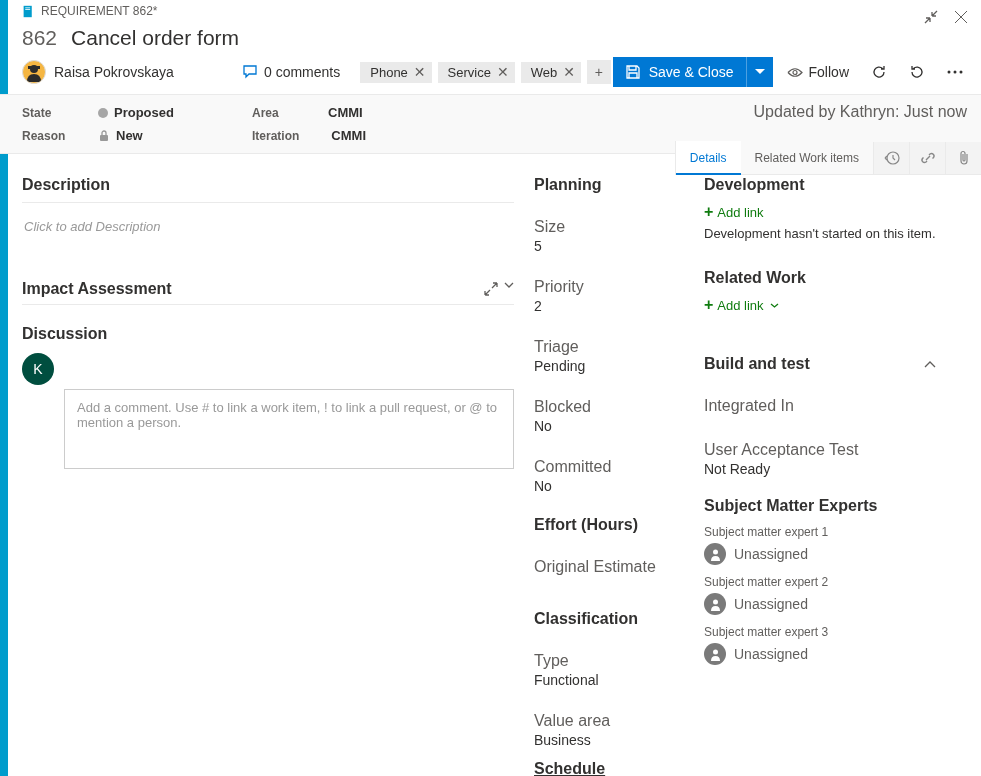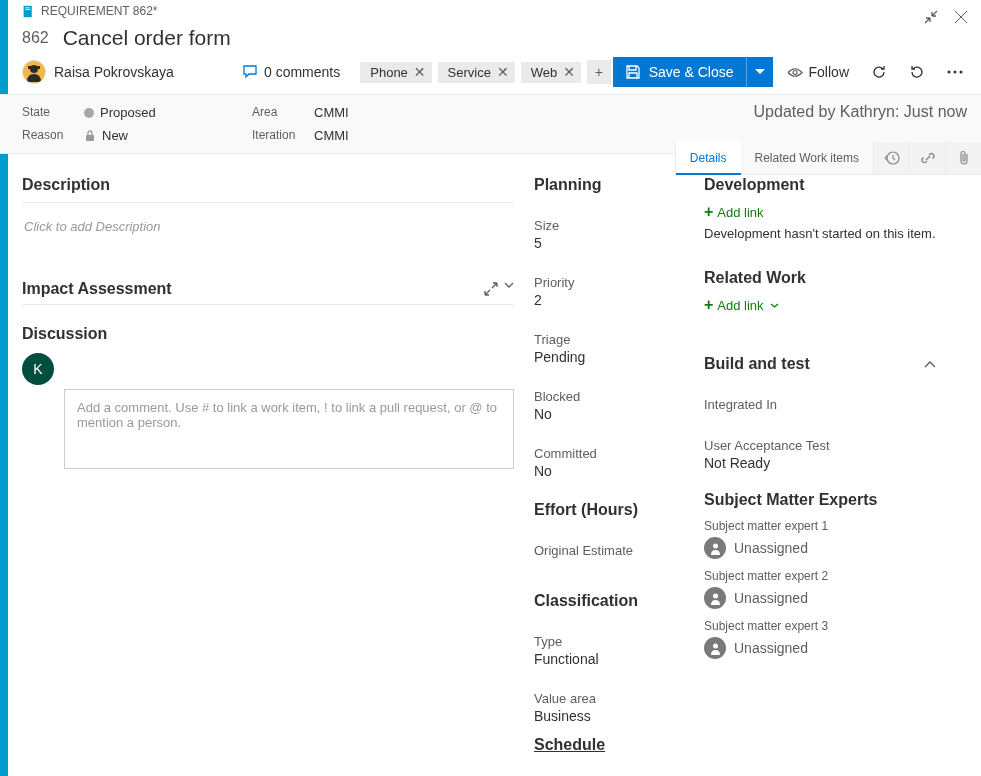--- a/index.html
+++ b/index.html
@@ -8,42 +8,42 @@
   .left-bar { position: absolute; left: 0; top: 0; width: 8px; height: 776px; background: #009CCC; }
 
   .header { padding-left: 22px; padding-top: 4px; }
   .breadcrumb { display: flex; align-items: center; gap: 6px; font-size: 12px; color: #605e5c; }
   .breadcrumb svg { width: 13px; height: 13px; }
   
   .top-controls { position: absolute; top: 5px; right: 8px; display: flex; gap: 6px; }
   .top-controls .icon-btn { width: 24px; height: 24px; display: flex; align-items: center; justify-content: center; cursor: pointer; color: #605e5c; }
 
   .title-row { display: flex; align-items: center; padding: 8px 22px 6px 22px; }
-  .title-id { font-size: 16px; color: #605e5c; margin-right: 14px; }
+  .title-id { font-size: 21px; color: #605e5c; margin-right: 14px; }
   .title-text { font-size: 21px; color: #323130; font-weight: 400; }
 
   .meta-row { display: flex; align-items: center; padding: 4px 22px 10px 22px; gap: 20px; position: relative; }
   .assignee { display: flex; align-items: center; gap: 8px; cursor: pointer; min-width: 200px; }
   .avatar { width: 24px; height: 24px; border-radius: 50%; background: #f5b642; display: flex; align-items: center; justify-content: center; border: 1px solid #ddd; overflow: hidden; }
   
   .comments-link { display: flex; align-items: center; gap: 6px; color: #323130; cursor: pointer; }
   
   .tags { display: flex; gap: 6px; align-items: center; }
   .tag { background: #eaeaea; padding: 3px 6px 3px 10px; display: flex; align-items: center; gap: 6px; font-size: 13px; color: #323130; }
   .tag-x { color: #605e5c; cursor: pointer; font-size: 14px; line-height: 1; }
   .tag-add { background: #eaeaea; width: 24px; height: 24px; display: flex; align-items: center; justify-content: center; cursor: pointer; color: #605e5c; }
 
   .toolbar-right { position: absolute; right: 10px; display: flex; align-items: center; gap: 6px; }
   .save-btn { background: #0078d4; color: #fff; padding: 7px 12px; display: flex; align-items: center; gap: 8px; cursor: pointer; font-size: 14px; border-right: 1px solid rgba(255,255,255,0.3); }
   .save-dd { background: #0078d4; color: #fff; padding: 7px 8px; cursor: pointer; display:flex; align-items:center;}
   .follow-btn { display: flex; align-items: center; gap: 6px; padding: 4px 8px; cursor: pointer; color: #323130; }
   .icon-btn-toolbar { width: 32px; height: 32px; display: flex; align-items: center; justify-content: center; cursor: pointer; }
 
   .fields-bar { border-top: 1px solid #eaeaea; border-bottom: 1px solid #eaeaea; padding: 10px 22px; display: grid; grid-template-columns: 230px 400px 1fr; row-gap: 8px; font-size: 13px; background: #f9f9f9; position: relative; }
-  .field-pair { display: flex; align-items: flex-start; gap: 18px; }
+  .field-pair { display: flex; align-items: center; gap: 32px; font-weight: bold; }
   .field-label { color: #605e5c; font-size: 12px; min-width: 44px; }
   .field-value { color: #323130; display: flex; align-items: center; gap: 6px; }
   .state-dot { width: 10px; height: 10px; border-radius: 50%; background: #a6a6a6; }
   .lock-icon { color: #999; }
   .updated-text { position: absolute; right: 14px; top: 8px; font-size: 16px; color: #605e5c; }
 
   .tabs-bar { position: absolute; right: 0; top: 141px; display: flex; align-items: center; border-bottom: 1px solid #eaeaea; border-left: 1px solid #eaeaea; background: #f9f9f9; }
   .tab { padding: 8px 14px; font-size: 12px; cursor: pointer; color: #605e5c; }
   .tab.active { color: #0078d4; background: #fff; border-top: 2px solid transparent; border-bottom: 2px solid #0078d4; margin-bottom: -1px; }
   .tab-icon { width: 36px; display: flex; align-items: center; justify-content: center; border-left: 1px solid #eaeaea; padding: 8px 0; cursor: pointer; color: #999; background:#f3f3f3;}
@@ -58,21 +58,21 @@
   .section-title-row { display: flex; justify-content: space-between; align-items: center; border-bottom: 1px solid #eaeaea; padding-bottom: 6px; margin-bottom: 8px; }
   .expand-icons { display: flex; gap: 6px; color: #605e5c; }
 
   .placeholder { color: #999; font-style: italic; font-size: 13px; padding: 6px 2px; }
   
   .comment-row { display: flex; gap: 10px; margin-top: 10px; }
   .comment-avatar { width: 32px; height: 32px; border-radius: 50%; background: #004e3f; color: #fff; display: flex; align-items: center; justify-content: center; font-size: 14px; flex-shrink: 0; }
   .comment-box { flex: 1; border: 1px solid #ccc; padding: 10px 12px; min-height: 80px; color: #999; font-size: 13px; margin-top: 36px; }
 
   .field-block { margin-bottom: 10px; }
-  .field-block-label { font-size: 13px; color: #605e5c; margin-bottom: 2px; margin-top: 24px; }
+  .field-block-label { font-size: 16px; color: #605e5c; margin-bottom: 2px; margin-top: 24px; }
   .field-block-value { font-size: 14px; color: #323130; }
 
   .add-link { display: flex; align-items: center; gap: 4px; color: #107c10; cursor: pointer; font-size: 13px; margin: 6px 0; }
   .plus { font-weight: bold; font-size: 16px; line-height: 1; }
   .dev-text { font-size: 13px; color: #323130; margin-top: 4px; }
 
   .collapse-row { display: flex; justify-content: space-between; align-items: center; }
   .chev-up { color: #605e5c; cursor: pointer; }
 
   .sme-row { display: flex; align-items: center; gap: 8px; margin: 4px 0 10px 0; }

